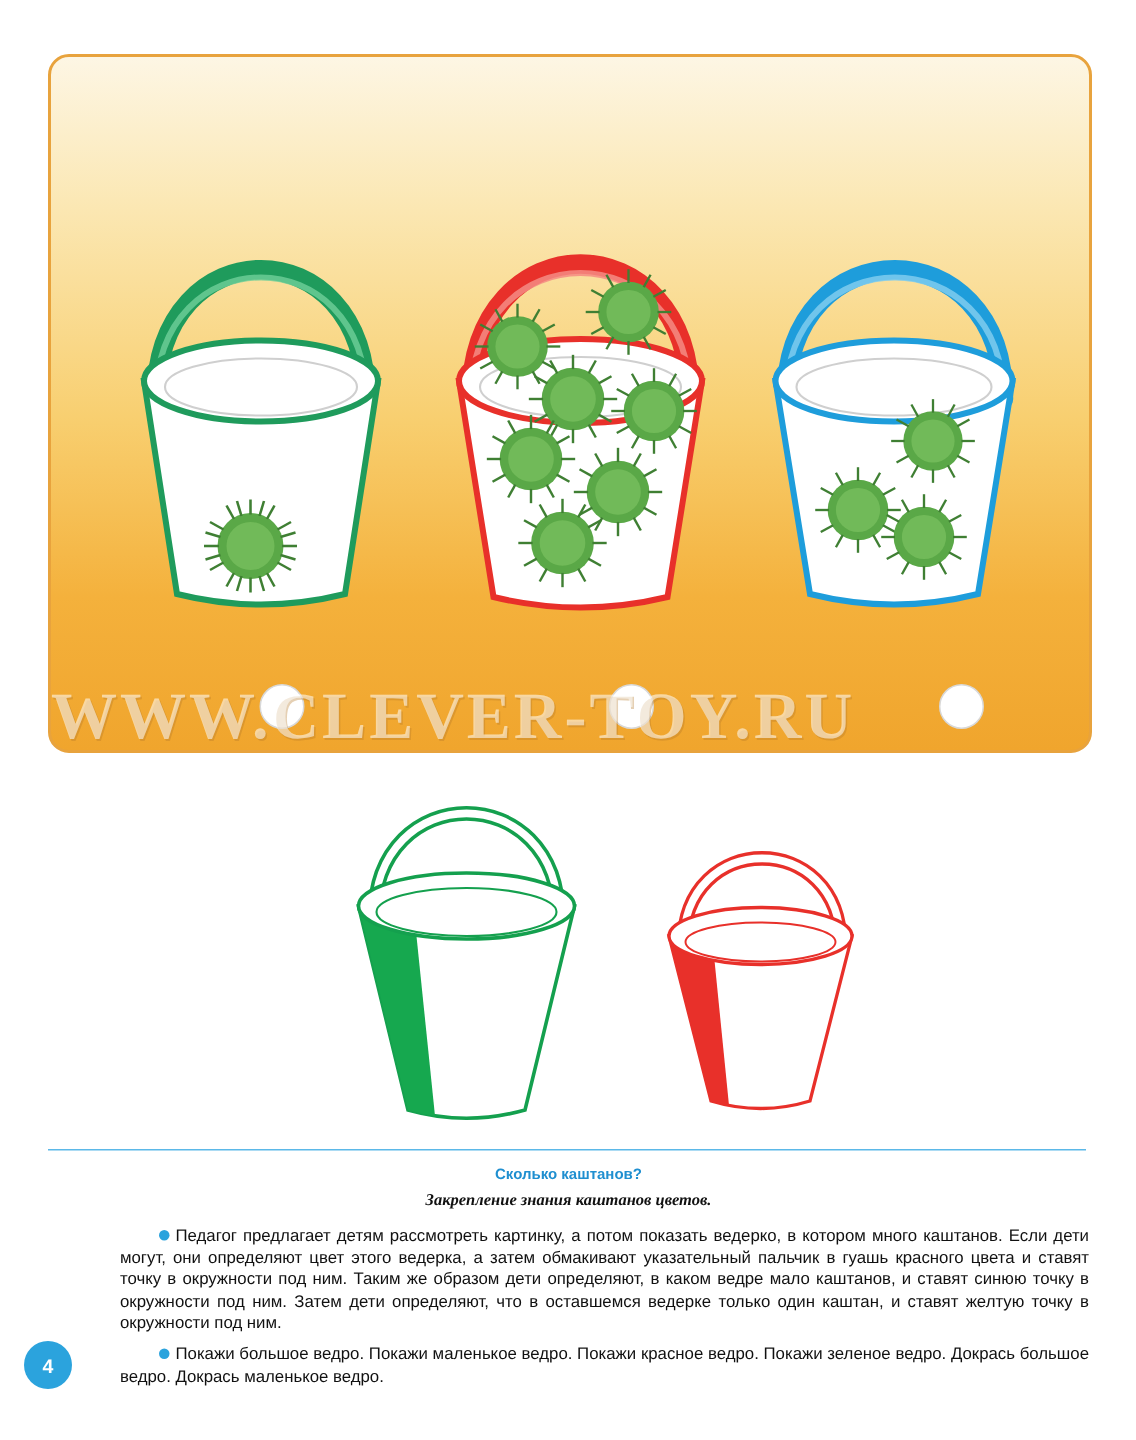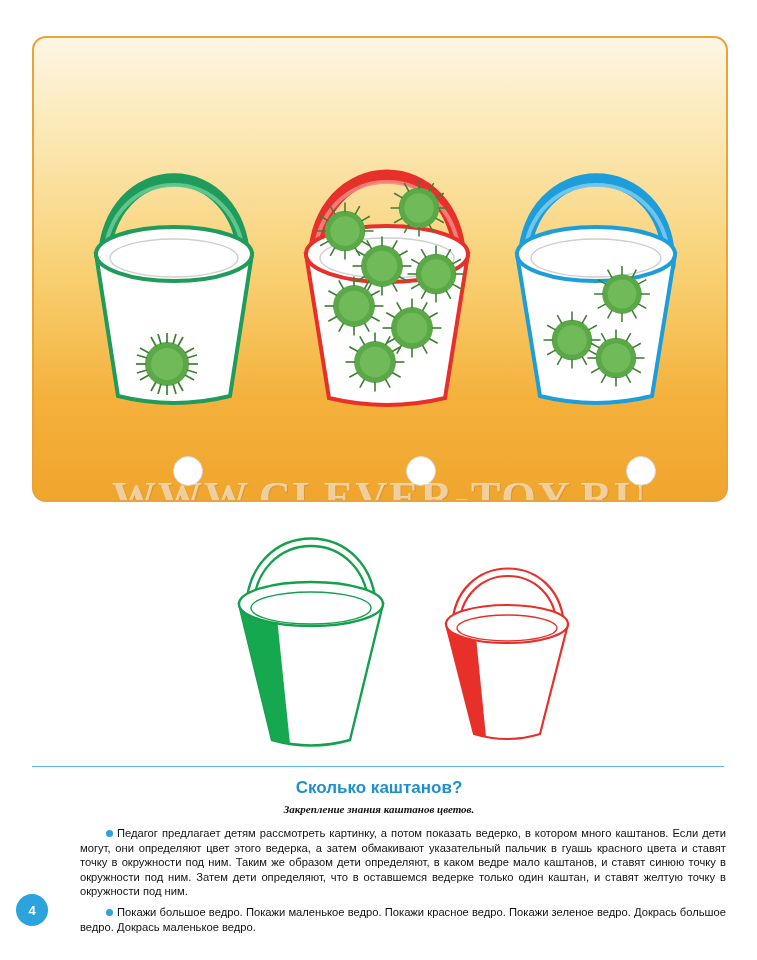--- a/index.html
+++ b/index.html
@@ -45,23 +45,23 @@
     border: 1px solid #d8d8d8;
     top: 418px;
   }
   .dot-circle.d1 { left: 139px; }
   .dot-circle.d2 { left: 372px; }
   .dot-circle.d3 { left: 592px; }
 
   .watermark {
     position: absolute;
     left: 0;
-    top: 434px;
+    top: 414px;
     width: 100%;
-    text-align: center;
+    text-align: left;
     font-family: "Liberation Serif", serif;
     font-weight: bold;
     font-size: 44px;
     letter-spacing: 2px;
     color: rgba(255,255,255,0.55);
     text-shadow: 1px 1px 0 rgba(180,120,40,0.35);
     pointer-events: none;
     white-space: nowrap;
   }
 
@@ -94,21 +94,21 @@
   .text-block {
     position: absolute;
     left: 32px;
     top: 778px;
     width: 694px;
   }
   .task-title {
     text-align: center;
     color: #1f8fd0;
     font-weight: bold;
-    font-size: 17px;
+    font-size: 10px;
     margin: 0 0 4px 0;
   }
   .task-subtitle {
     text-align: center;
     font-family: "Liberation Serif", serif;
     font-style: italic;
     font-weight: bold;
     font-size: 11px;
     color: #111;
     line-height: 14px;

